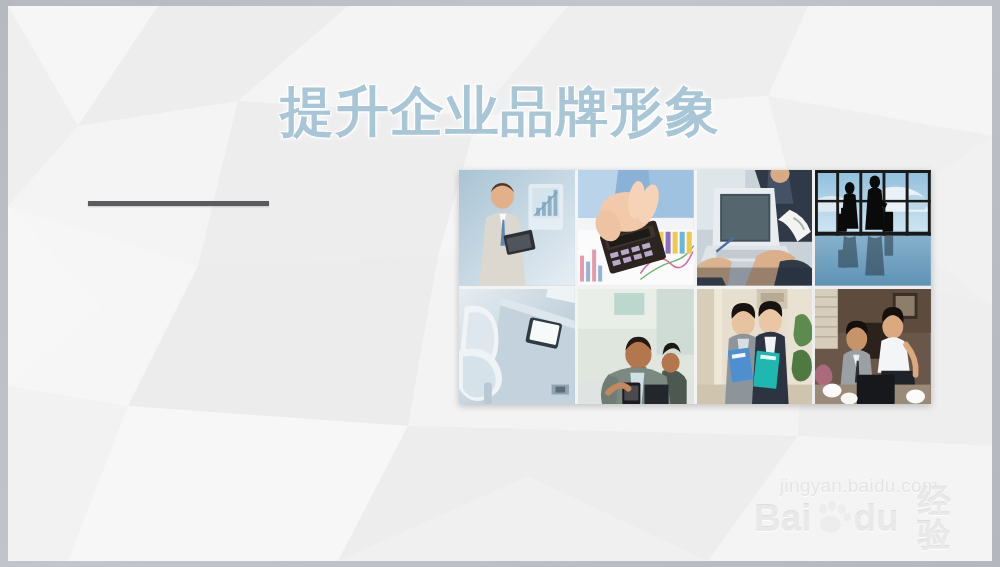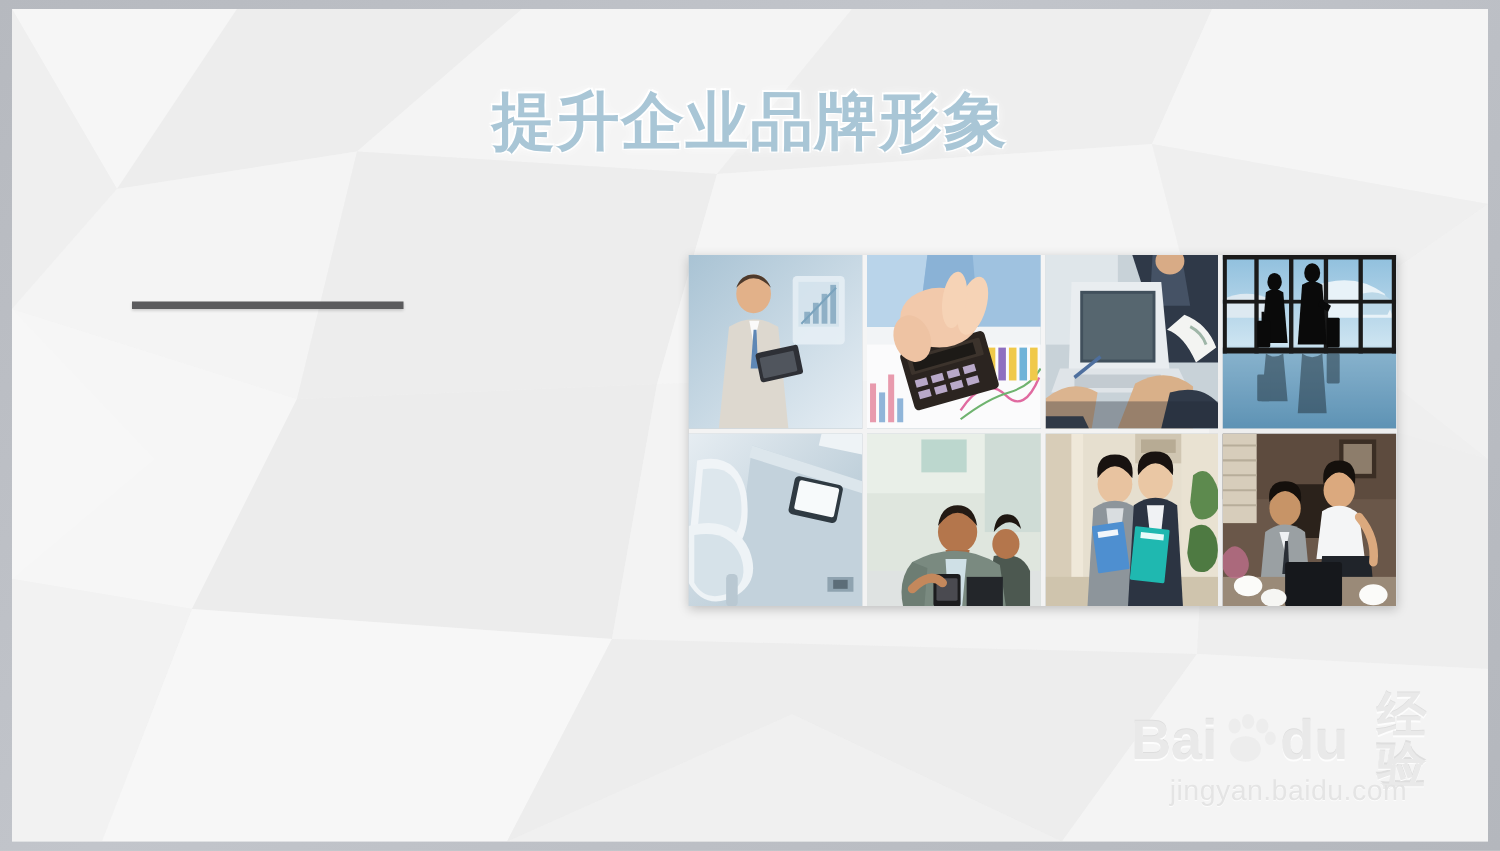--- a/index.html
+++ b/index.html
@@ -37,24 +37,24 @@
     left: 0; top: 0;
     width: 100%;
     height: 100%;
   }
   .poly-bg svg { display: block; width: 100%; height: 100%; }
 
   
   #title {
     position: absolute;
     left: 0;
-    top: 47px;
+    top: 70px;
     width: 984px;
     text-align: center;
-    font-size: 42px;
+    font-size: 54px;
     font-weight: bold;
     letter-spacing: 1px;
     color: #a9c6d6;
     text-shadow:
       -1px -1px 0 rgba(255,255,255,.95),
        1px -1px 0 rgba(255,255,255,.95),
       -1px  1px 0 rgba(255,255,255,.95),
        1px  1px 0 rgba(255,255,255,.95),
        0 0 7px rgba(255,255,255,.9);
     white-space: nowrap;
@@ -412,29 +412,29 @@
           <ellipse cx="18" cy="102" rx="10" ry="7" fill="#fbfbf9"></ellipse>
           <ellipse cx="36" cy="110" rx="9" ry="6" fill="#f6f6f3"></ellipse>
           <ellipse cx="106" cy="108" rx="10" ry="7" fill="#fbfbf9"></ellipse>
           <path d="M0 82 q8 -12 16 -2 q6 10 -2 16 q-10 4 -14 -6z" fill="#c26f8e" opacity=".75"></path>
         </svg>
       </div>
 
     </div>
 
     <div id="watermark">
+      <div id="wm-url">jingyan.baidu.com</div>
       <div id="wm-logo-row">
         <span class="wm-word">Bai</span>
         <svg id="wm-paw" viewBox="0 0 40 36">
           <ellipse cx="9" cy="8" rx="4.6" ry="5.6" fill="#ededed"></ellipse>
           <ellipse cx="19" cy="4.6" rx="4.6" ry="5.6" fill="#ededed"></ellipse>
           <ellipse cx="29.5" cy="8" rx="4.6" ry="5.6" fill="#ededed"></ellipse>
           <ellipse cx="35.5" cy="17" rx="4" ry="5" fill="#ededed"></ellipse>
           <ellipse cx="17" cy="25" rx="11.5" ry="9.5" fill="#ededed"></ellipse>
         </svg>
         <span class="wm-word">du</span>
         <span class="wm-cn">经验</span>
       </div>
-      <div id="wm-url">jingyan.baidu.com</div>
     </div>
 
   </div>
 </div>
 
 </body></html>

